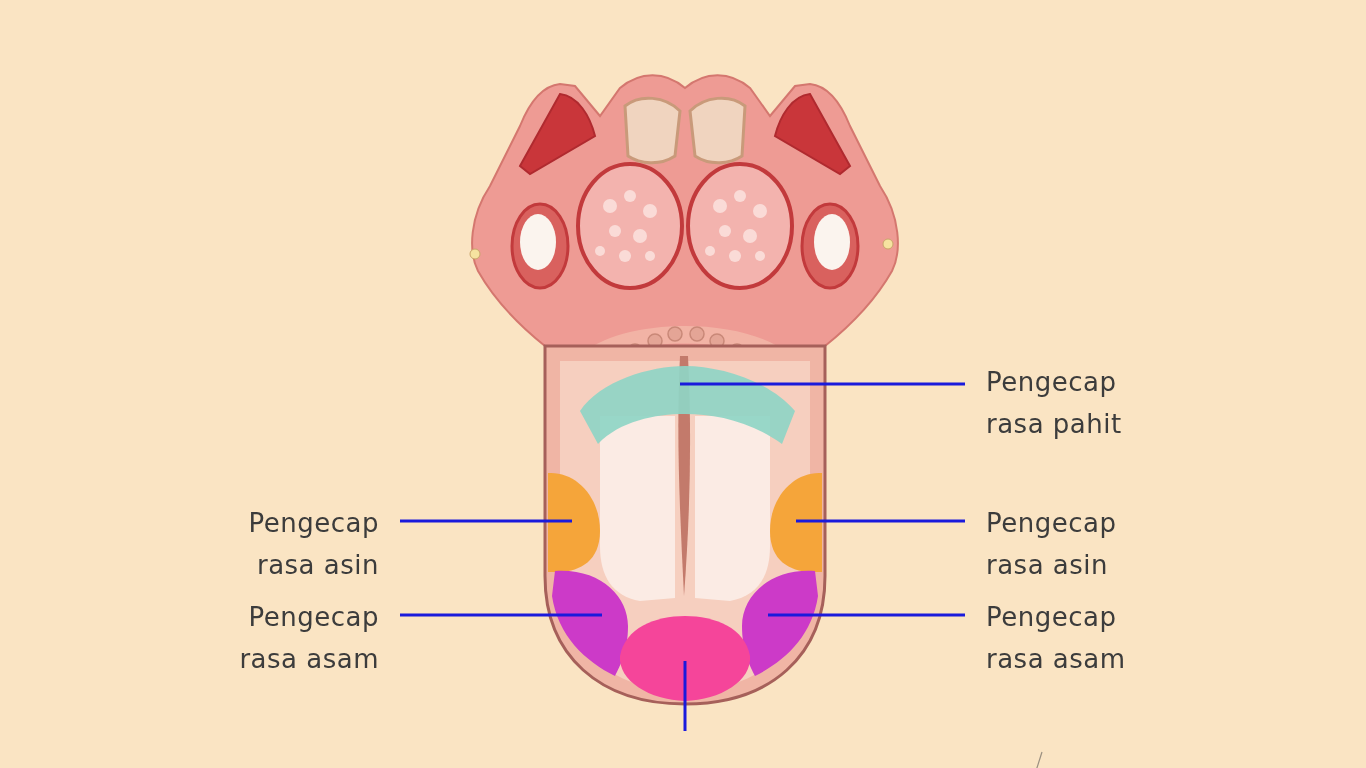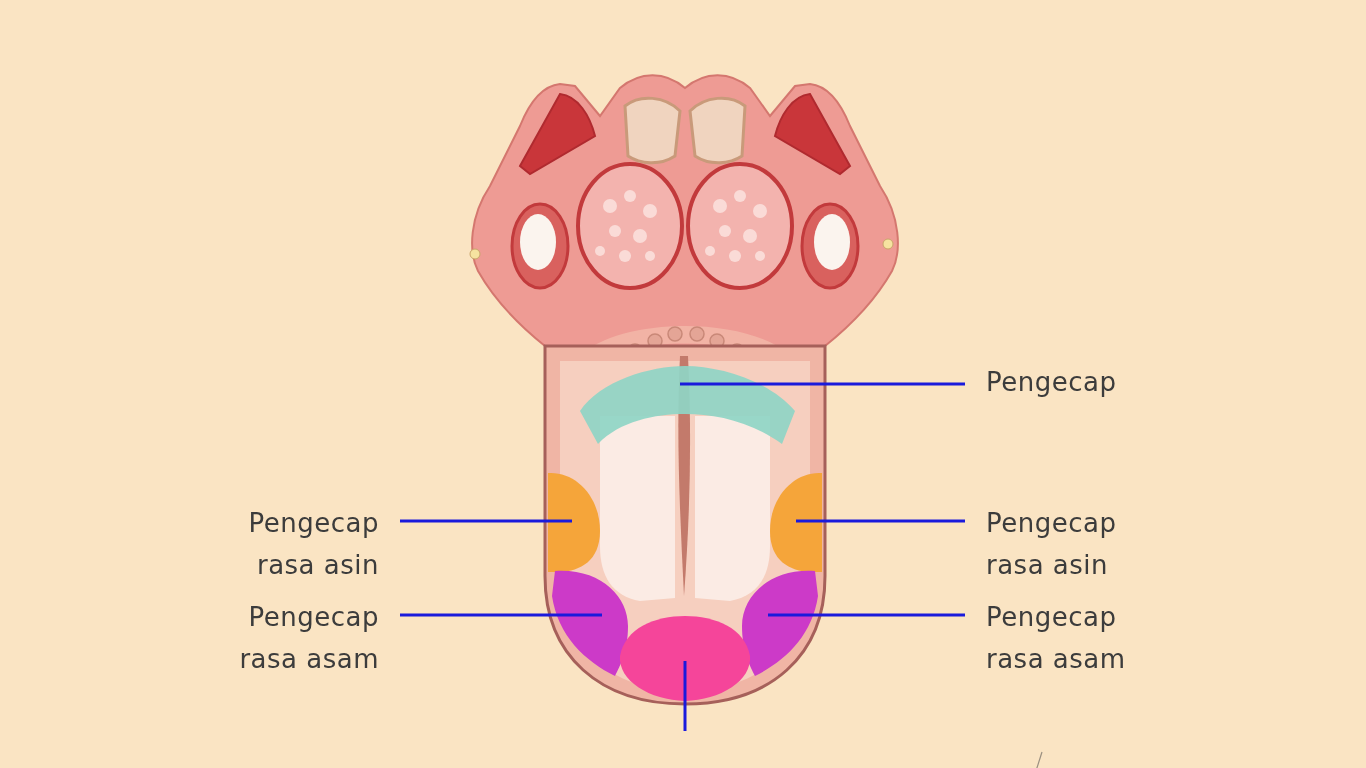--- a/index.html
+++ b/index.html
@@ -119,20 +119,21 @@
       <line x1="400" y1="599" x2="602" y2="599"></line>
       <line x1="768" y1="599" x2="965" y2="599"></line>
       <line x1="685" y1="645" x2="685" y2="715"></line>
     </g>
 
     <line x1="1042" y1="736" x2="1035" y2="758" stroke="#9a8f80" stroke-width="1.2"></line>
   </svg>
 
   <div class="label left-align" style="left:986px; top:345px;">
     <span>Pengecap</span>
+    <span>rasa pahit</span>
   </div>
 
   <div class="label right-align" style="right:987px; top:486px;">
     <span>Pengecap</span>
     <span>rasa asin</span>
   </div>
 
   <div class="label left-align" style="left:986px; top:486px;">
     <span>Pengecap</span>
     <span>rasa asin</span>

